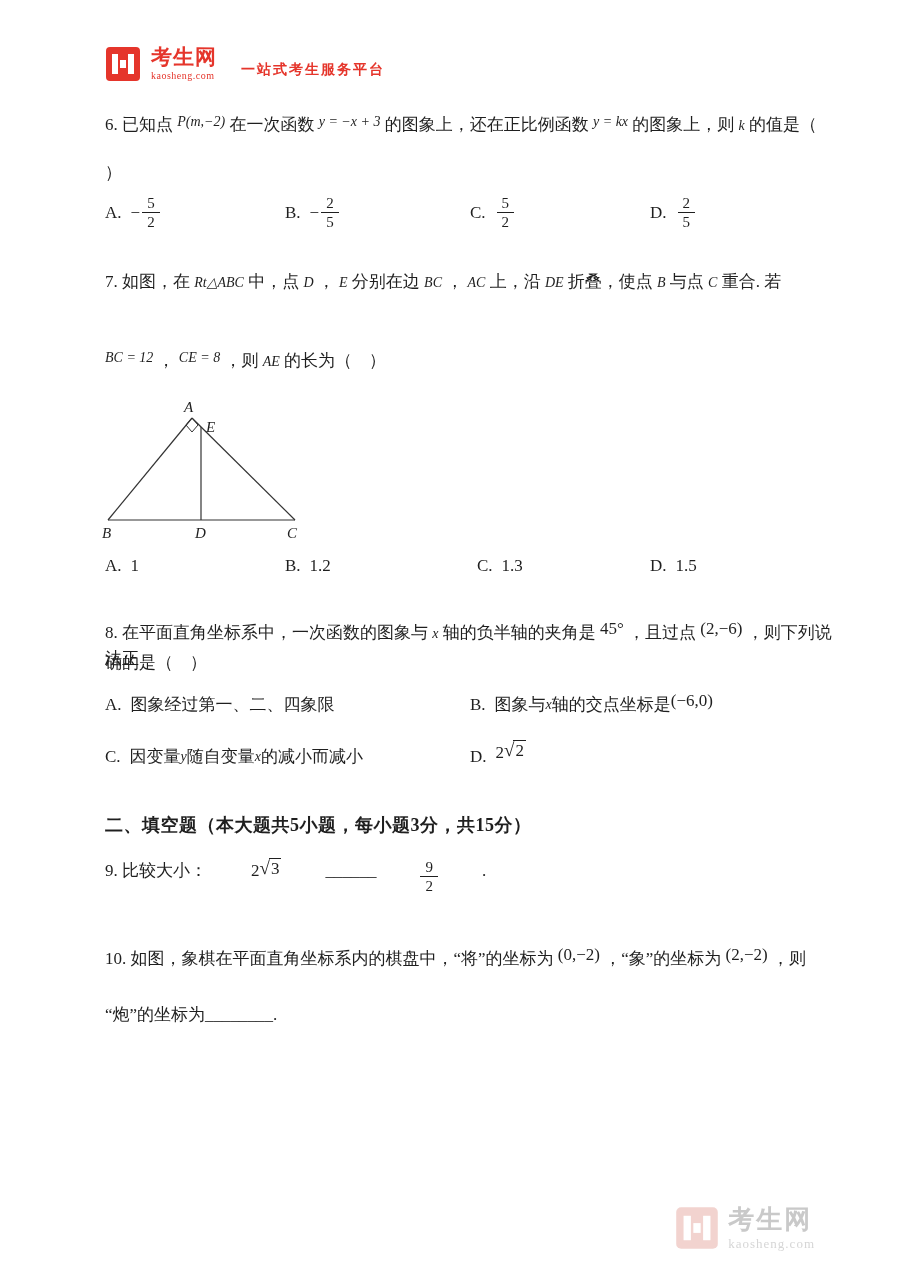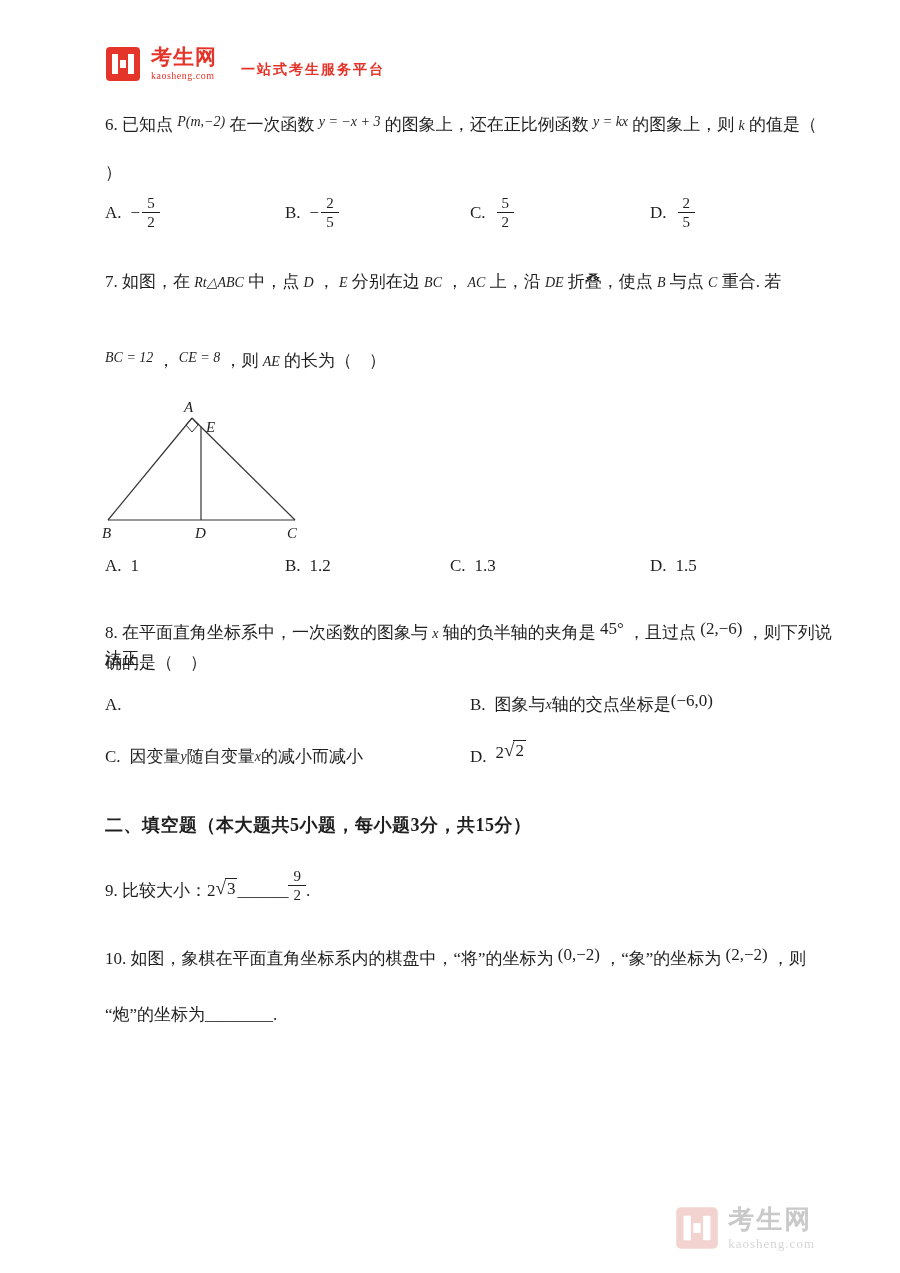--- a/index.html
+++ b/index.html
@@ -42,21 +42,21 @@
   .opt .lbl { margin-right:9px; }
   .opt .sgn { margin-right:2px; }
   .optrow-simple { left:85px; width:740px; font-size:17px; }
   .opt-s { position:absolute; top:0; }
   .opt-s .lbl { margin-right:9px; }
 
   .q8opts .opt-inline { position:absolute; top:0; display:flex; align-items:center; white-space:nowrap; }
 
   .section-title { font-size:18px; font-weight:bold; letter-spacing:.5px; }
 
-  .flexline { display:flex; align-items:flex-end; }
+  .flexline { display:flex; align-items:flex-start;gap:44px; }
 
   .footer-line { left:0; width:900px; text-align:center; font-size:15px; color:#9c493d; letter-spacing:.5px; }
 
   
   .wm { display:flex; align-items:center; gap:9px; }
   .wm-txt { display:flex; flex-direction:column; line-height:1; }
   .wm-name { color:#c9c9c9; font-weight:bold; font-size:26px; letter-spacing:2px; }
   .wm-domain { color:#d6d6d6; font-size:13px; margin-top:4px; letter-spacing:1px; }
 
   svg text { font-family:"Liberation Serif", serif; font-style:italic; font-size:15px; fill:#1f1f1f; }
@@ -171,40 +171,41 @@
       <text x="106" y="34">E</text>
       <text x="2" y="140">B</text>
       <text x="95" y="140">D</text>
       <text x="187" y="140">C</text>
     </svg>
   </div>
 
   <div class="abs optrow-simple" style="top:556px;">
     <span class="opt-s" style="left:0;"><span class="cn lbl">A.</span><span class="mnum">1</span></span>
     <span class="opt-s" style="left:180px;"><span class="cn lbl">B.</span><span class="mnum">1.2</span></span>
-    <span class="opt-s" style="left:345px;text-align:right;"><span class="cn lbl">C.</span><span class="mnum">1.3</span></span>
+    <span class="opt-s" style="left:372px;text-align:right;"><span class="cn lbl">C.</span><span class="mnum">1.3</span></span>
     <span class="opt-s" style="left:545px;text-align:center;"><span class="cn lbl">D.</span><span class="mnum">1.5</span></span>
   </div>
 
   <div class="abs line" style="top:620px;">
     <span class="cn">8. 在平面直角坐标系中，一次函数的图象与</span>
     <span class="math">x</span>
     <span class="cn">轴的负半轴的夹角是</span>
     <span class="mnum up">45°</span>
     <span class="cn">，且过点</span>
     <span class="mnum up">(2,−6)</span>
     <span class="cn">，则下列说法正</span>
   </div>
   <div class="abs line" style="top:650px;">
     <span class="cn">确的是（　）</span>
   </div>
 
   <div class="abs line q8opts" style="top:692px;height:40px;">
     <span class="opt-inline" style="left:0;">
       <span class="cn lbl" style="margin-right:9px;">A.</span>
+      <span class="cn">图象经过第一、二、四象限</span>
     </span>
     <span class="opt-inline" style="left:365px;">
       <span class="cn lbl" style="margin-right:9px;">B.</span>
       <span class="cn">图象与</span>
       <span class="math">x</span>
       <span class="cn">轴的交点坐标是</span>
       <span class="mnum up">(−6,0)</span>
     </span>
   </div>
   <div class="abs line q8opts" style="top:744px;height:40px;">

